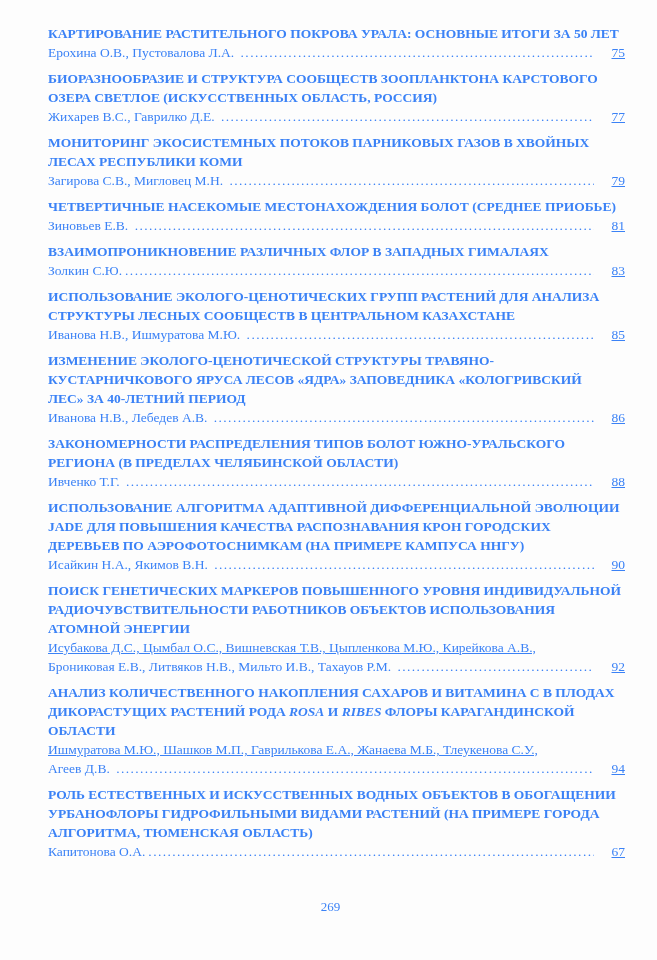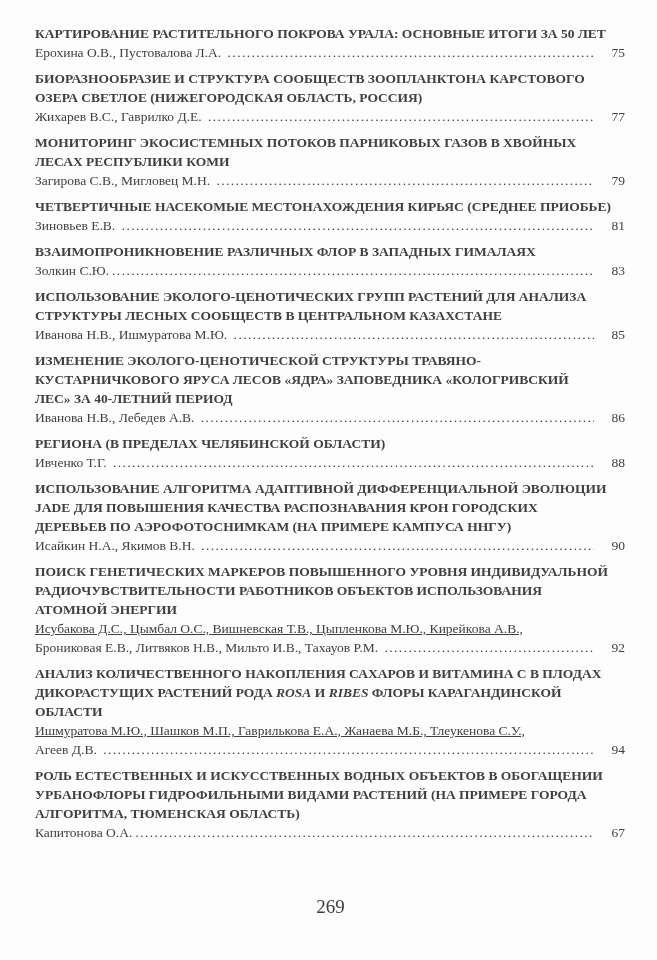--- a/index.html
+++ b/index.html
@@ -6,24 +6,24 @@
     margin: 0;
     padding: 0;
     background: #ffffff;
   }
   .page {
     position: relative;
     width: 657px;
     height: 960px;
     background: #fdfdfd;
     box-sizing: border-box;
-    padding: 24px 32px 0 35px;
+    padding: 24px 32px 0 48px;
     overflow: hidden;
     font-family: "Liberation Serif", "DejaVu Serif", serif;
-    color: #404040;
+    color: #3b82f6;
   }
   .toc {
     width: 100%;
   }
   .entry {
     margin-bottom: 7px;
     font-size: 13.5px;
     line-height: 19px;
   }
   .title-line {
@@ -51,28 +51,29 @@
     overflow: hidden;
     white-space: nowrap;
     margin-left: 3px;
     letter-spacing: 1.4px;
     min-width: 0;
   }
   .page-num {
     flex: 0 0 auto;
     margin-left: 18px;
     text-align: center;
+    text-decoration: underline;
   }
   .folio {
     position: absolute;
     left: 4px;
     right: 0;
     bottom: 44px;
     text-align: center;
-    font-size: 19px;
+    font-size: 13px;
     line-height: 19px;
   }
 </style>
 </head>
 <body>
 
 <div class="page">
   <div class="toc" id="toc">
   <div class="entry">
     <div class="title">
@@ -83,21 +84,21 @@
         <span class="authors-text">Ерохина О.В., Пустовалова Л.А. </span>
         <span class="leader">....................................................................................................................................................................................................................................................................</span>
         <span class="page-num">75</span>
       </div>
     </div>
   </div>
 
   <div class="entry">
     <div class="title">
           <div class="title-line">БИОРАЗНООБРАЗИЕ И СТРУКТУРА СООБЩЕСТВ ЗООПЛАНКТОНА КАРСТОВОГО</div>
-          <div class="title-line">ОЗЕРА СВЕТЛОЕ (НИЖЕГОРОДСКАЯ ОБЛАСТЬ, РОССИЯ)</div>
+          <div class="title-line">ОЗЕРА СВЕТЛОЕ (ИСКУССТВЕННЫХ ОБЛАСТЬ, РОССИЯ)</div>
         </div>
     <div class="authors">
       <div class="authors-last">
         <span class="authors-text">Жихарев В.С., Гаврилко Д.Е. </span>
         <span class="leader">....................................................................................................................................................................................................................................................................</span>
         <span class="page-num">77</span>
       </div>
     </div>
   </div>
 
@@ -110,21 +111,21 @@
       <div class="authors-last">
         <span class="authors-text">Загирова С.В., Мигловец М.Н. </span>
         <span class="leader">....................................................................................................................................................................................................................................................................</span>
         <span class="page-num">79</span>
       </div>
     </div>
   </div>
 
   <div class="entry">
     <div class="title">
-          <div class="title-line">ЧЕТВЕРТИЧНЫЕ НАСЕКОМЫЕ МЕСТОНАХОЖДЕНИЯ КИРЬЯС (СРЕДНЕЕ ПРИОБЬЕ)</div>
+          <div class="title-line">ЧЕТВЕРТИЧНЫЕ НАСЕКОМЫЕ МЕСТОНАХОЖДЕНИЯ БОЛОТ (СРЕДНЕЕ ПРИОБЬЕ)</div>
         </div>
     <div class="authors">
       <div class="authors-last">
         <span class="authors-text">Зиновьев Е.В. </span>
         <span class="leader">....................................................................................................................................................................................................................................................................</span>
         <span class="page-num">81</span>
       </div>
     </div>
   </div>
 
@@ -165,20 +166,21 @@
       <div class="authors-last">
         <span class="authors-text">Иванова Н.В., Лебедев А.В. </span>
         <span class="leader">....................................................................................................................................................................................................................................................................</span>
         <span class="page-num">86</span>
       </div>
     </div>
   </div>
 
   <div class="entry">
     <div class="title">
+          <div class="title-line">ЗАКОНОМЕРНОСТИ РАСПРЕДЕЛЕНИЯ ТИПОВ БОЛОТ ЮЖНО-УРАЛЬСКОГО</div>
           <div class="title-line">РЕГИОНА (В ПРЕДЕЛАХ ЧЕЛЯБИНСКОЙ ОБЛАСТИ)</div>
         </div>
     <div class="authors">
       <div class="authors-last">
         <span class="authors-text">Ивченко Т.Г. </span>
         <span class="leader">....................................................................................................................................................................................................................................................................</span>
         <span class="page-num">88</span>
       </div>
     </div>
   </div>

